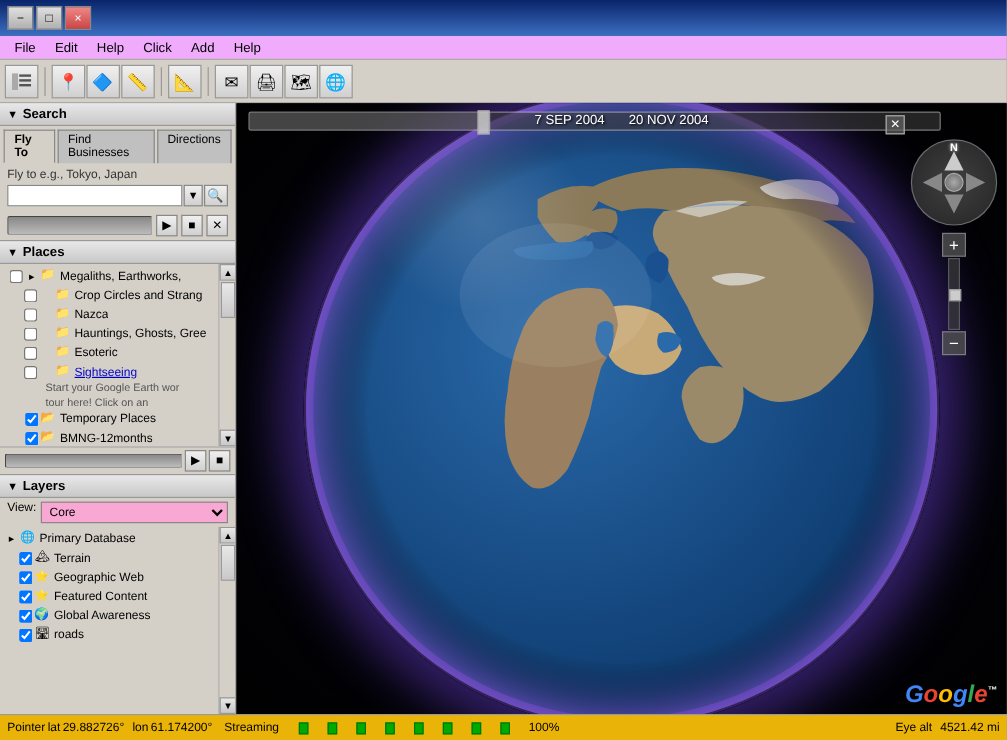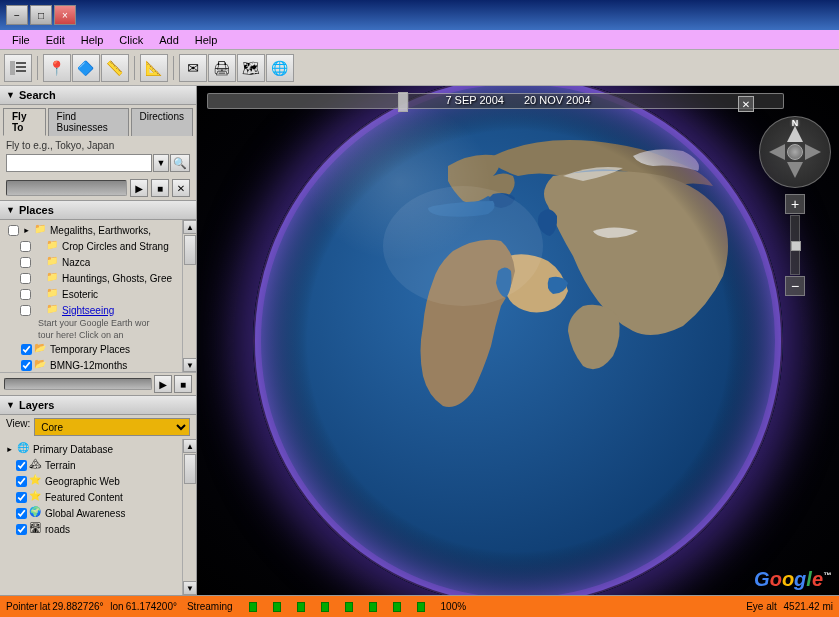--- a/index.html
+++ b/index.html
@@ -222,21 +222,21 @@
     }
     #layers-view-row {
       display: flex;
       align-items: flex-start;
       padding: 3px 6px;
       gap: 4px;
       font-size: 10px;
     }
     #layers-view-select {
       font-size: 10px;
-      background: #eab308;
+      background: #f9a8d4;
       border: 1px solid #888;
       padding: 1px 2px;
       flex: 1;
       height: 18px;
     }
     #layers-tree { flex: 1; overflow-y: auto; padding: 2px 0; }
     .layers-vscroll-container { display: flex; flex: 1; overflow: hidden; }
 
     
     .vscroll {
@@ -458,21 +458,21 @@
     #google-logo .o1 { color: #ea4335; }
     #google-logo .o2 { color: #fbbc04; }
     #google-logo .g2 { color: #4285f4; }
     #google-logo .l { color: #34a853; }
     #google-logo .e { color: #ea4335; }
     #google-tm { color: white; font-size: 8px; vertical-align: super; }
 
     
     #status-bar {
       height: 22px;
-      background: #f97316;
+      background: #eab308;
       border-top: 1px solid #999;
       display: flex;
       align-items: center;
       padding: 0 6px;
       font-size: 10px;
       gap: 10px;
       width: 100%;
     }
     .status-item { display: flex; align-items: center; gap: 2px; }
     #streaming-bar {

